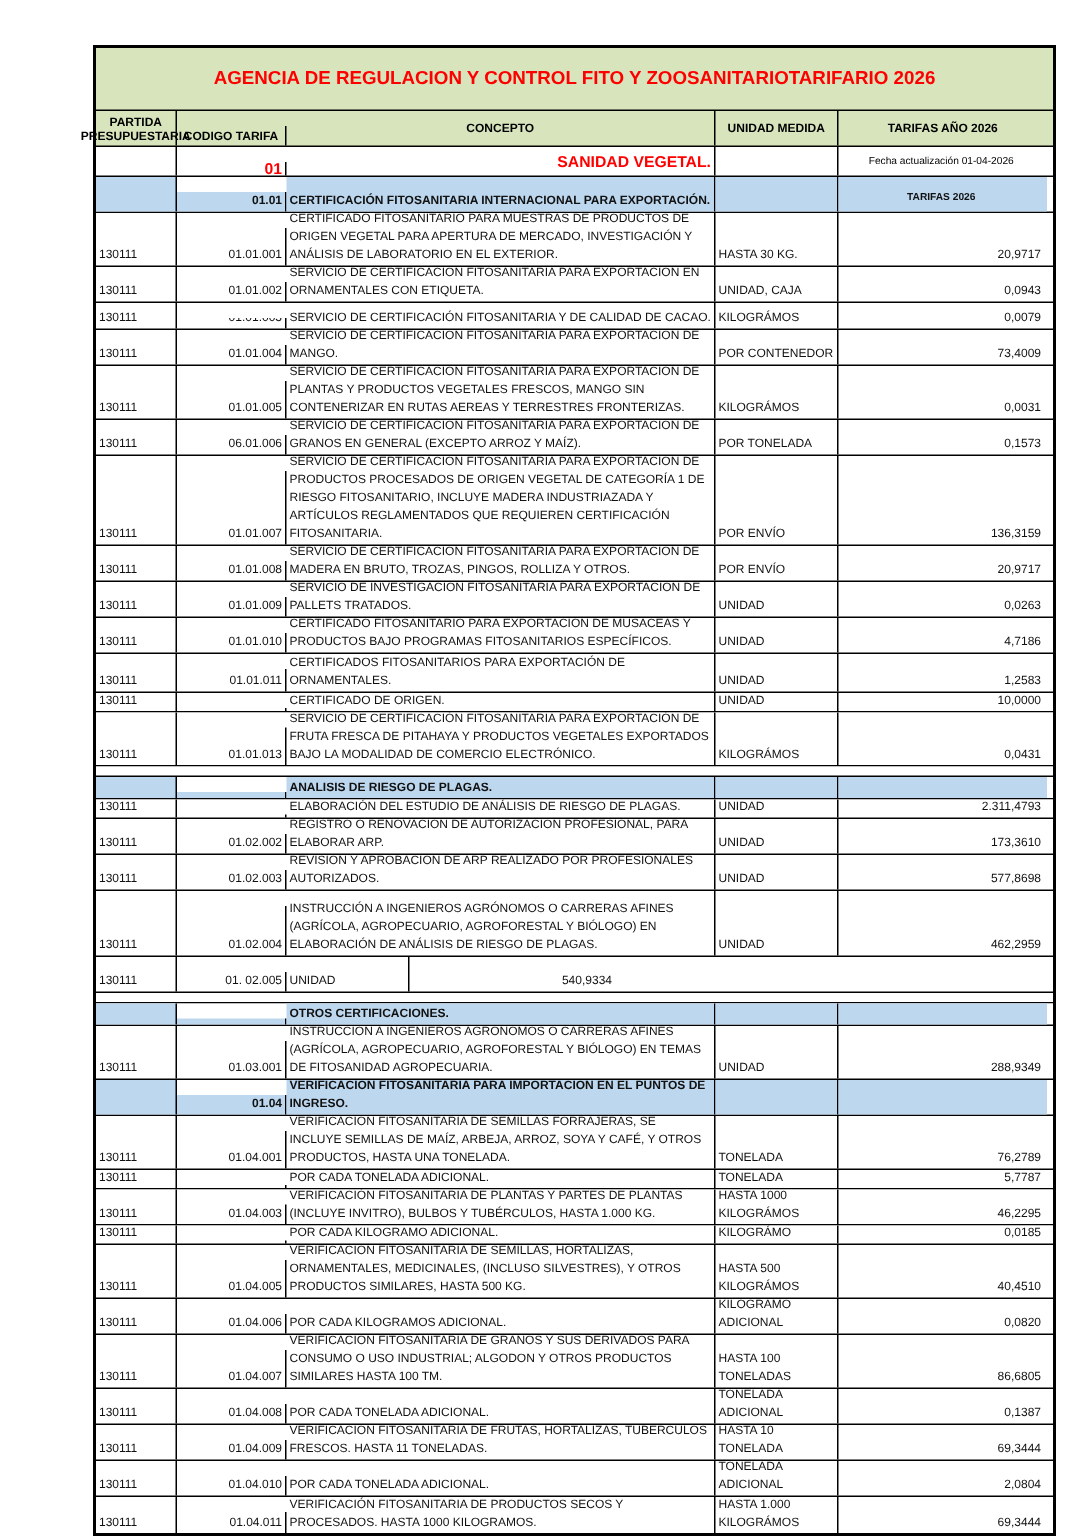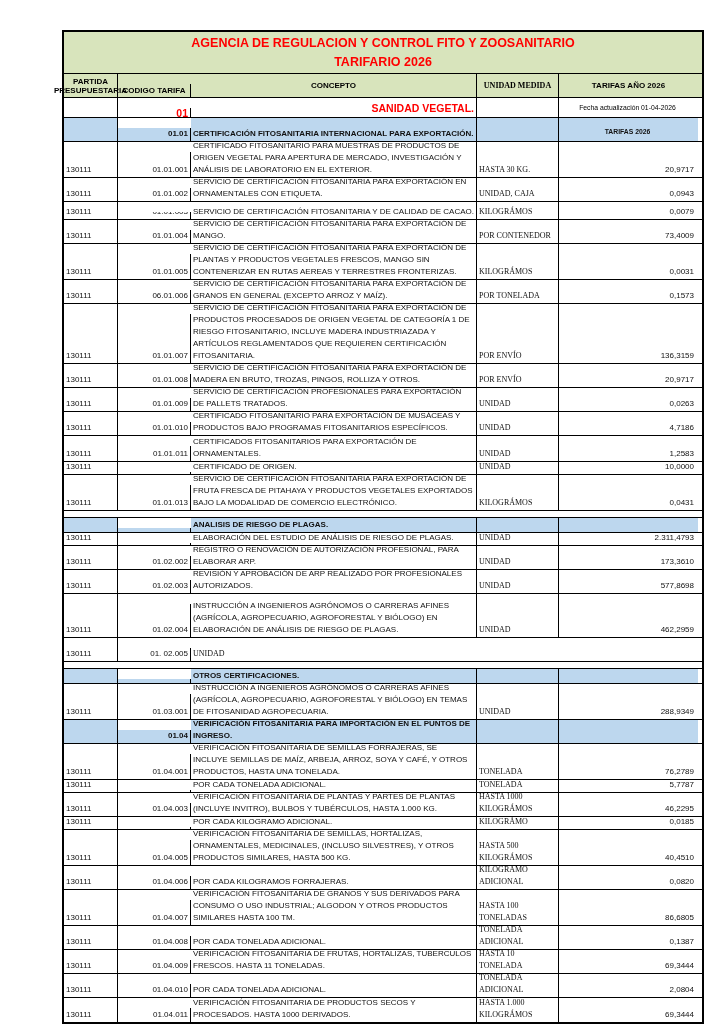--- a/index.html
+++ b/index.html
@@ -8,21 +8,21 @@
     font-family:"Liberation Sans", sans-serif;
     position:relative;overflow:hidden;
     -webkit-font-smoothing:antialiased;
   }
   .sheet{
     position:absolute;left:62px;top:30px;width:642px;
     border:2px solid #000;box-sizing:border-box;background:#fff;
   }
   .titlebox{
     height:42px;box-sizing:border-box;border-bottom:1.5px solid #000;
-    background:var(--green);display:flex;flex-direction:column;
+    background:var(--green);display:flex;flex-direction:row;
     align-items:center;justify-content:center;
   }
   .titlebox .t{
     color:var(--red);font-weight:bold;font-size:12.5px;line-height:19px;
     text-align:center;white-space:nowrap;
   }
   .hrow{display:flex;height:24px;box-sizing:border-box;border-bottom:1.5px solid #000;background:var(--green);}
   .hcell{
     box-sizing:border-box;border-right:1px solid #000;
     display:flex;align-items:center;justify-content:center;text-align:center;
@@ -34,21 +34,21 @@
   .cell{
     box-sizing:border-box;border-right:1px solid #000;
     display:flex;align-items:flex-end;overflow:hidden;
     font-size:8px;line-height:12px;color:#111;padding:1px 2px;
   }
   .cell:last-child{border-right:none;}
   
   .w-partida{width:54px;}
   .w-codigo{width:73px;margin-top:10px;}
   .w-concepto{width:286px;}
-  .w-unidad{width:82px;font-family:Liberation Serif, serif;}
+  .w-unidad{width:82px;}
   .w-tarifa{width:139px;}
   .c-partida{justify-content:flex-start;}
   .c-codigo{justify-content:flex-end;text-align:right;}
   .c-concepto{justify-content:flex-start;text-align:left;}
   .c-unidad{justify-content:flex-start;text-align:left;}
   .c-tarifa{justify-content:flex-end;text-align:right;padding-right:4px;}
   
   .row.section .cell{background:var(--blue);font-weight:bold;}
   .row.section .c-tarifa{justify-content:center;font-size:6.8px;padding-bottom:3px;}
   
@@ -247,21 +247,21 @@
         </div>
       </div>
       <div class="row item" style="height: 24px;">
         <div class="cell c-partida w-partida">
           <span>130111</span>
         </div>
         <div class="cell c-codigo w-codigo">
           <span>01.01.009</span>
         </div>
         <div class="cell c-concepto w-concepto">
-          <span>SERVICIO DE CERTIFICACIÓN PROFESIONALES PARA EXPORTACIÓN  DE PALLETS TRATADOS.</span>
+          <span>SERVICIO DE INVESTIGACIÓN FITOSANITARIA PARA EXPORTACIÓN  DE PALLETS TRATADOS.</span>
         </div>
         <div class="cell c-unidad w-unidad">
           <span>UNIDAD</span>
         </div>
         <div class="cell c-tarifa w-tarifa">
           <span>0,0263</span>
         </div>
       </div>
       <div class="row item" style="height: 24px;">
         <div class="cell c-partida w-partida">
@@ -420,20 +420,23 @@
       <div class="row item" style="height: 24px;">
         <div class="cell c-partida w-partida">
           <span>130111</span>
         </div>
         <div class="cell c-codigo w-codigo">
           <span>01. 02.005</span>
         </div>
         <div class="cell c-unidad w-unidad">
           <span>UNIDAD</span>
         </div>
+        <div class="cell c-tarifa w-tarifa">
+          <span>540,9334</span>
+        </div>
       </div>
       <div class="row spacer" style="height: 7px;"></div>
       <div class="row section" style="height: 15px;">
         <div class="cell c-partida w-partida">
           <span></span>
         </div>
         <div class="cell c-codigo w-codigo">
           <span>01.03</span>
         </div>
         <div class="cell c-concepto w-concepto">
@@ -566,21 +569,21 @@
         </div>
       </div>
       <div class="row item" style="height: 24px;">
         <div class="cell c-partida w-partida">
           <span>130111</span>
         </div>
         <div class="cell c-codigo w-codigo">
           <span>01.04.006</span>
         </div>
         <div class="cell c-concepto w-concepto">
-          <span>POR CADA KILOGRAMOS FORRAJERAS.</span>
+          <span>POR CADA KILOGRAMOS ADICIONAL.</span>
         </div>
         <div class="cell c-unidad w-unidad">
           <span>KILOGRÁMO ADICIONAL</span>
         </div>
         <div class="cell c-tarifa w-tarifa">
           <span>0,0820</span>
         </div>
       </div>
       <div class="row item" style="height: 36px;">
         <div class="cell c-partida w-partida">
@@ -651,21 +654,21 @@
         </div>
       </div>
       <div class="row item" style="height: 24px;">
         <div class="cell c-partida w-partida">
           <span>130111</span>
         </div>
         <div class="cell c-codigo w-codigo">
           <span>01.04.011</span>
         </div>
         <div class="cell c-concepto w-concepto">
-          <span>VERIFICACIÓN  FITOSANITARIA DE PRODUCTOS  SECOS  Y PROCESADOS. HASTA 1000 DERIVADOS.</span>
+          <span>VERIFICACIÓN  FITOSANITARIA DE PRODUCTOS  SECOS  Y PROCESADOS. HASTA 1000 KILOGRAMOS.</span>
         </div>
         <div class="cell c-unidad w-unidad">
           <span>HASTA 1.000 KILOGRÁMOS</span>
         </div>
         <div class="cell c-tarifa w-tarifa">
           <span>69,3444</span>
         </div>
       </div>
     </div>
 </div>

